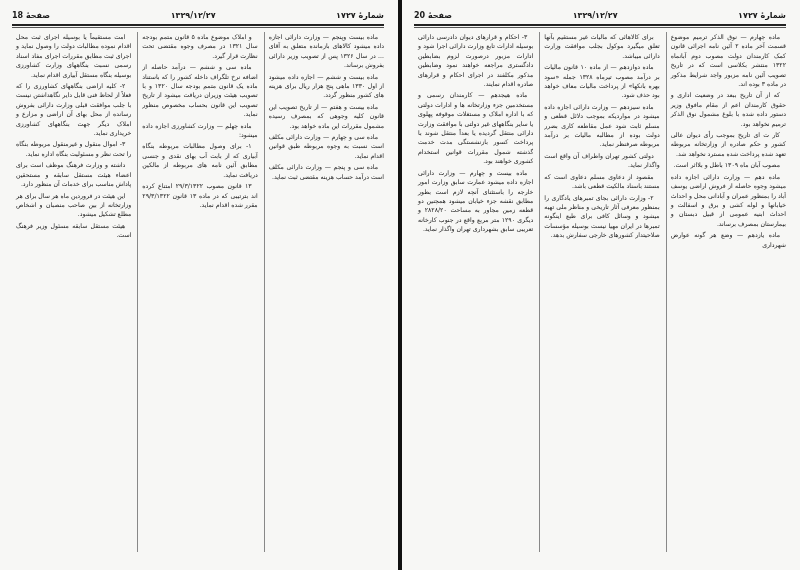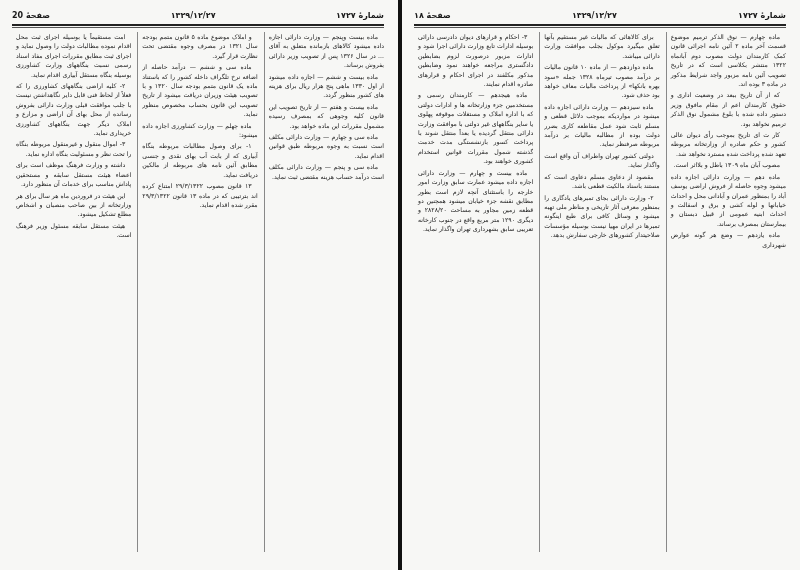--- a/index.html
+++ b/index.html
@@ -16,21 +16,21 @@
   .col:last-child { border-left:none; }
   .col p { margin:0 0 2px 0; text-indent:6px; }
 </style>
 </head>
 <body>
 
 <div class="page left">
   <div class="header">
     <span>شمارهٔ ۱۷۲۷</span>
     <span>۱۳۲۹/۱۲/۲۷</span>
-    <span>صفحهٔ 20</span>
+    <span>صفحهٔ 18</span>
   </div>
   <div class="rule"></div>
   <div class="rule2"></div>
   <div class="cols">
     <div class="col">
         <p>ماده بیست وپنجم — وزارت دارائی اجازه داده میشود کالاهای بازمانده متعلق به آقای ... در سال ۱۳۲۶ پس از تصویب وزیر دارائی بفروش برساند.</p>
         <p>ماده بیست و ششم — اجازه داده میشود از اول ۱۳۳۰ ماهی پنج هزار ریال برای هزینه های کشور منظور گردد.</p>
         <p>ماده بیست و هفتم — از تاریخ تصویب این قانون کلیه وجوهی که بمصرف رسیده مشمول مقررات این ماده خواهد بود.</p>
         <p>ماده سی و چهارم — وزارت دارائی مکلف است نسبت به وجوه مربوطه طبق قوانین اقدام نماید.</p>
         <p>ماده سی و پنجم — وزارت دارائی مکلف است درآمد حساب هزینه مقتضی ثبت نماید.</p>
@@ -52,21 +52,21 @@
       </div>
   </div>
 </div>
 
 <div class="gutter"></div>
 
 <div class="page right">
   <div class="header">
     <span>شمارهٔ ۱۷۲۷</span>
     <span>۱۳۲۹/۱۲/۲۷</span>
-    <span>صفحهٔ ۱۸</span>
+    <span>صفحهٔ 20</span>
   </div>
   <div class="rule"></div>
   <div class="rule2"></div>
   <div class="cols">
     <div class="col">
         <p>ماده چهارم — نوق الذکر ترمیم موضوع قسمت آخر ماده ۲ آئین نامه اجرائی قانون کمک کارمندان دولت مصوب دوم آبانماه ۱۳۲۲ منتشر بکلاسی است که در تاریخ تصویب آئین نامه مزبور واجد شرایط مذکور در ماده ۳ بوده اند.</p>
         <p>که از آن تاریخ ببعد در وضعیت اداری و حقوق کارمندان اعم از مقام مافوق وزیر دستور داده شده با بلوغ مشمول نوق الذکر ترمیم نخواهد بود.</p>
         <p>کار ت ای تاریخ بموجب رأی دیوان عالی کشور و حکم صادره از وزارتخانه مربوطه تعهد شده پرداخت شده مسترد نخواهد شد.</p>
         <p>مصوب آبان ماه ۱۳۰۹ باطل و بلااثر است.</p>
         <p>ماده دهم — وزارت دارائی اجازه داده میشود وجوه حاصله از فروش اراضی یوسف آباد را بمنظور عمران و آبادانی محل و احداث خیابانها و لوله کشی و برق و اسفالت و احداث ابنیه عمومی از قبیل دبستان و بیمارستان بمصرف برساند.</p>

